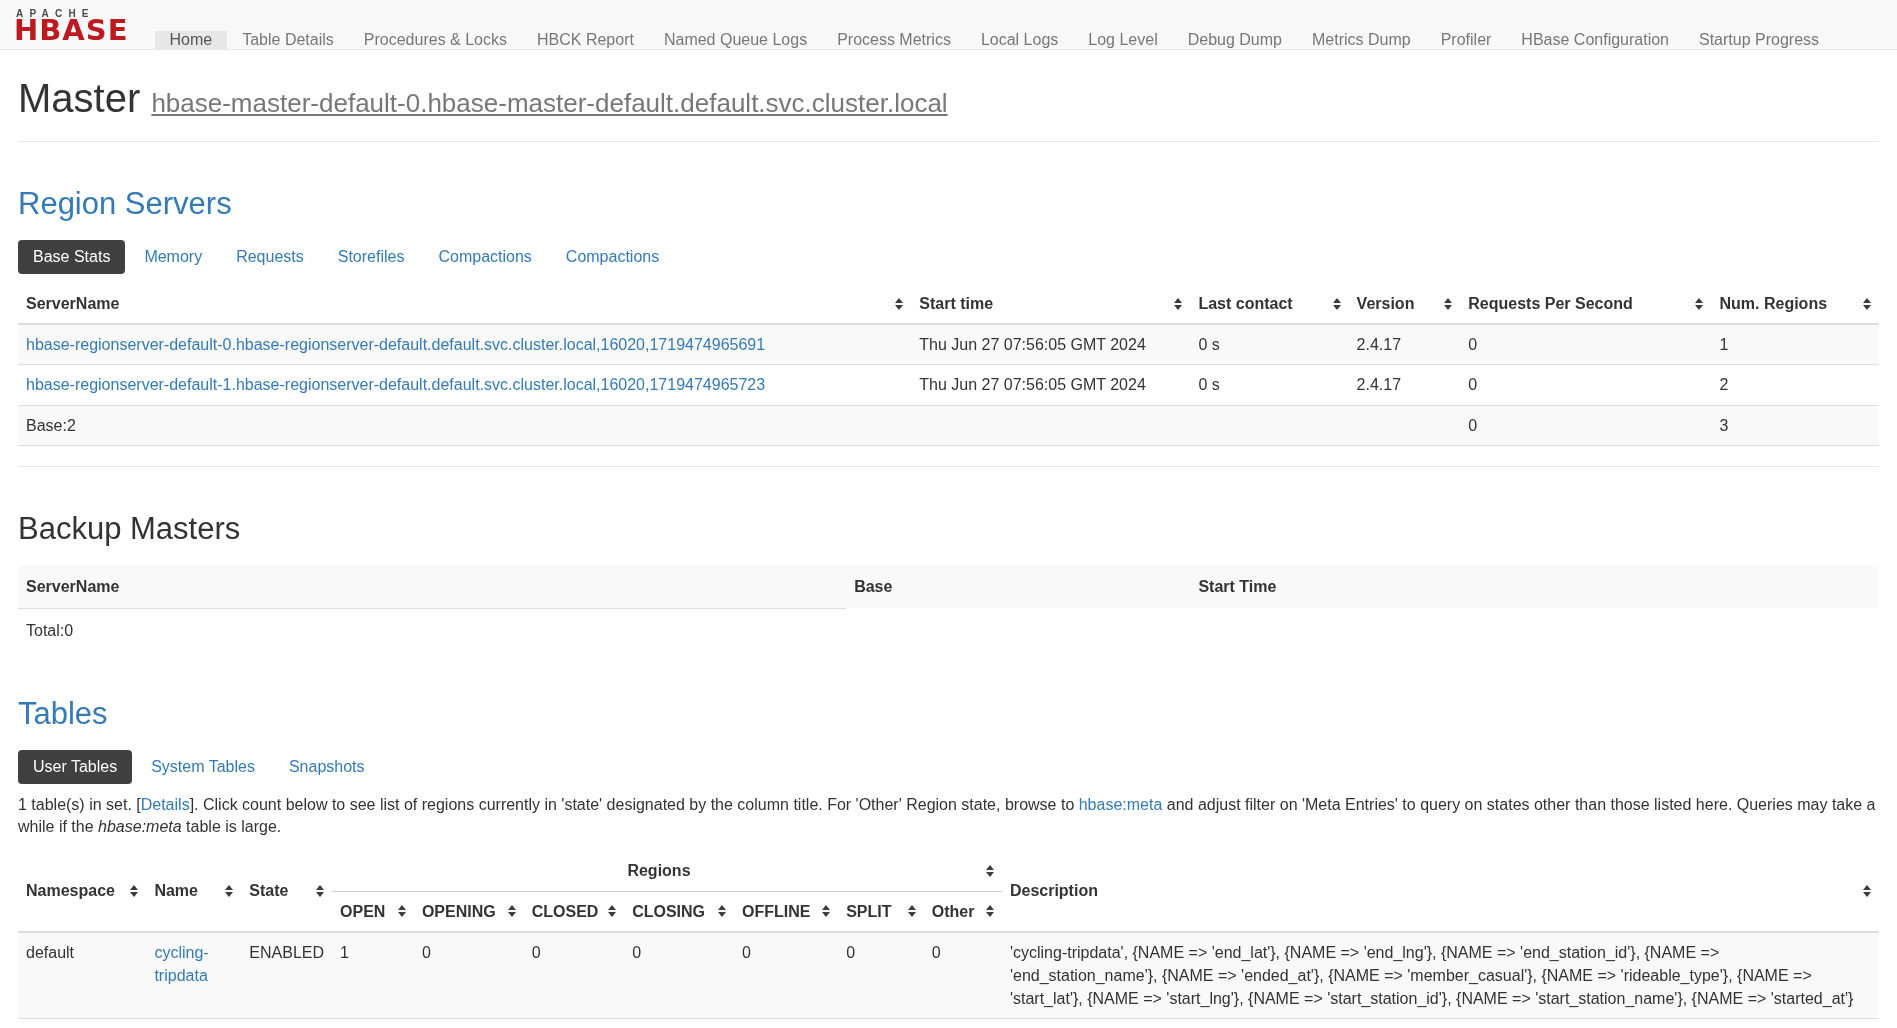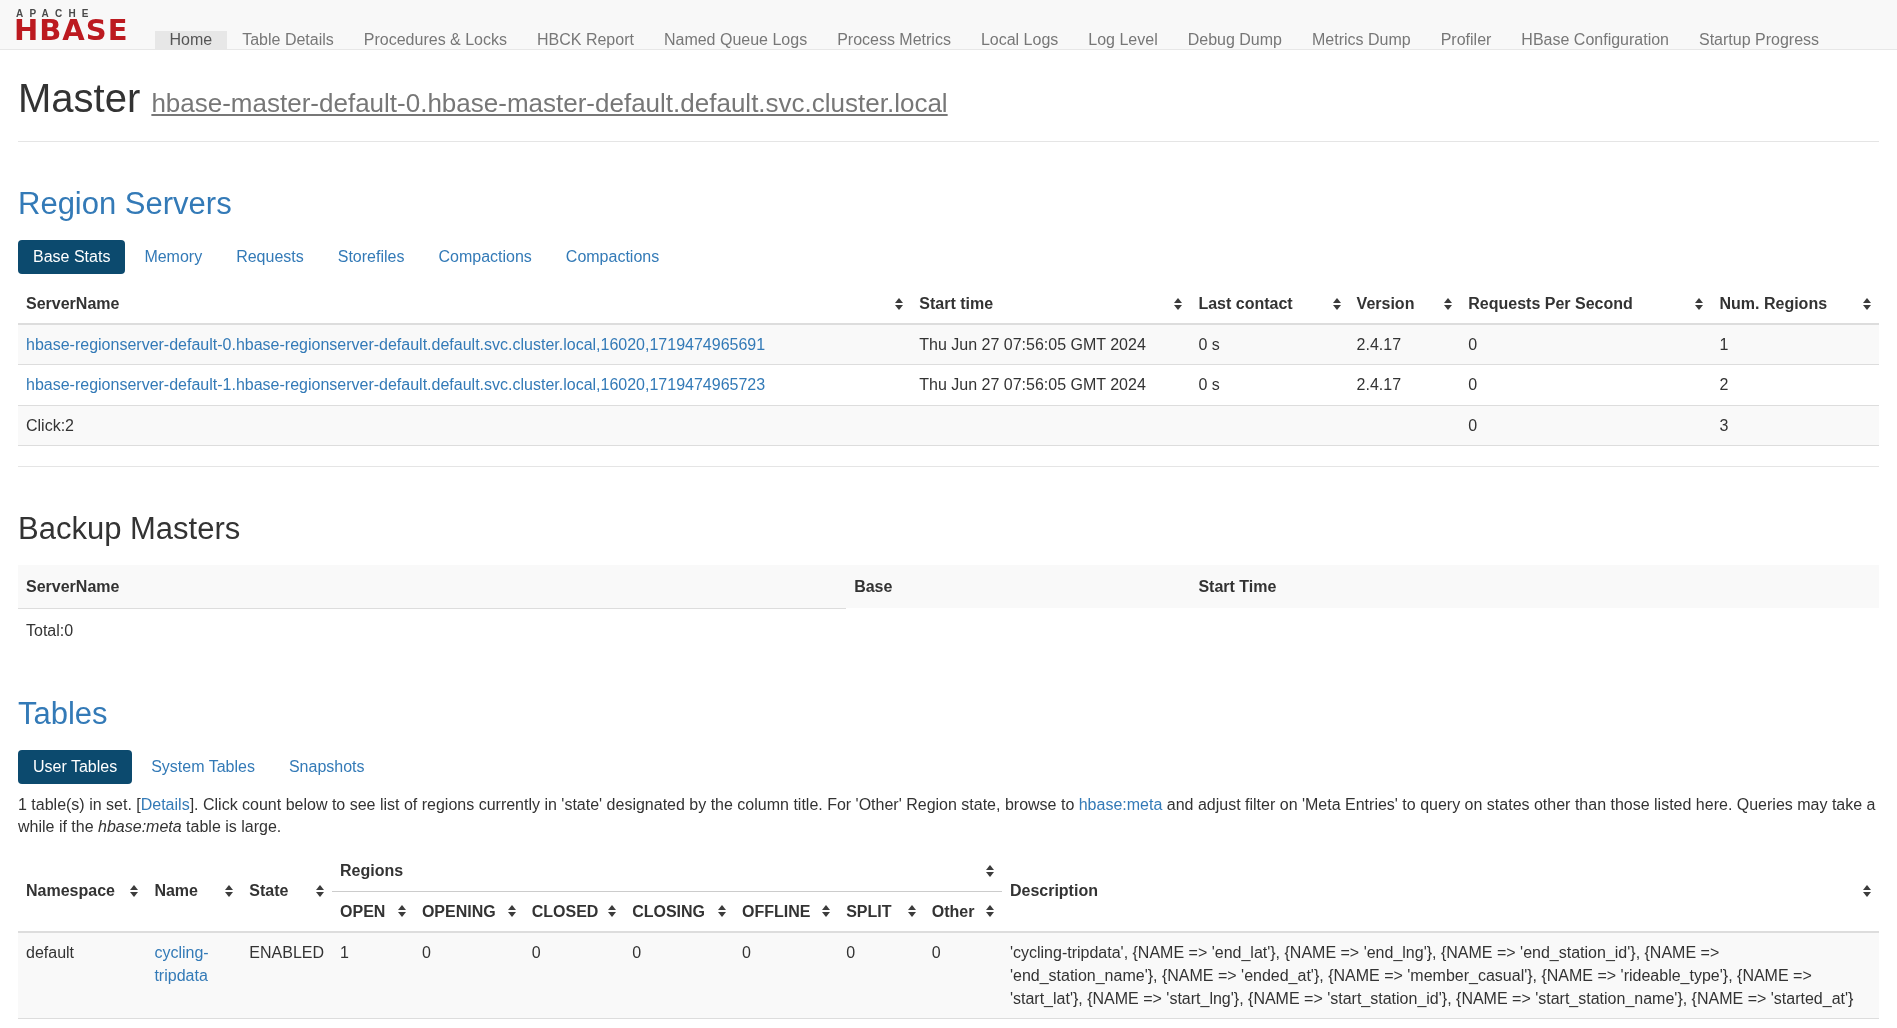--- a/index.html
+++ b/index.html
@@ -87,21 +87,21 @@
   .pills { display: flex; margin: 0 0 10px 0; }
   .pill {
     padding: 8px 15px;
     border-radius: 4px;
     color: #337ab7;
     font-size: 16px;
     cursor: pointer;
     margin-right: 4px;
     white-space: nowrap;
   }
-  .pill.active { background: #0c4a6e; color: #fff; }
+  .pill.active { background: #404040; color: #fff; }
 
   
   table.data {
     width: 100%;
     border-collapse: collapse;
     margin-bottom: 6px;
   }
   table.data th, table.data td {
     text-align: left;
     padding: 8px;
@@ -114,21 +114,21 @@
     font-weight: bold;
     color: #333;
     vertical-align: middle;
   }
   table.data tbody td { border-top: 1px solid #ddd; }
   table.data tbody tr.striped { background: #f9f9f9; }
   table.data tbody tr.last td { border-bottom: 1px solid #ddd; }
 
   .thf { display: flex; align-items: center; justify-content: space-between; width: 100%; }
   .thf .label { white-space: nowrap; }
-  .thf .label.center { flex: 1; text-align: left; }
+  .thf .label.center { flex: 1; text-align: center; }
 
   .sorter {
     display: inline-flex;
     flex-direction: column;
     align-items: center;
     margin-left: 8px;
     cursor: pointer;
     flex: 0 0 auto;
   }
   .sorter .up {
@@ -289,21 +289,21 @@
       </tr>
       <tr>
         <td><a class="lnk">hbase-regionserver-default-1.hbase-regionserver-default.default.svc.cluster.local,16020,1719474965723</a></td>
         <td>Thu Jun 27 07:56:05 GMT 2024</td>
         <td>0 s</td>
         <td>2.4.17</td>
         <td>0</td>
         <td>2</td>
       </tr>
       <tr class="striped last">
-        <td>Click:2</td>
+        <td>Base:2</td>
         <td></td>
         <td></td>
         <td></td>
         <td>0</td>
         <td>3</td>
       </tr>
     </tbody>
   </table>
 
   <hr class="rule">

